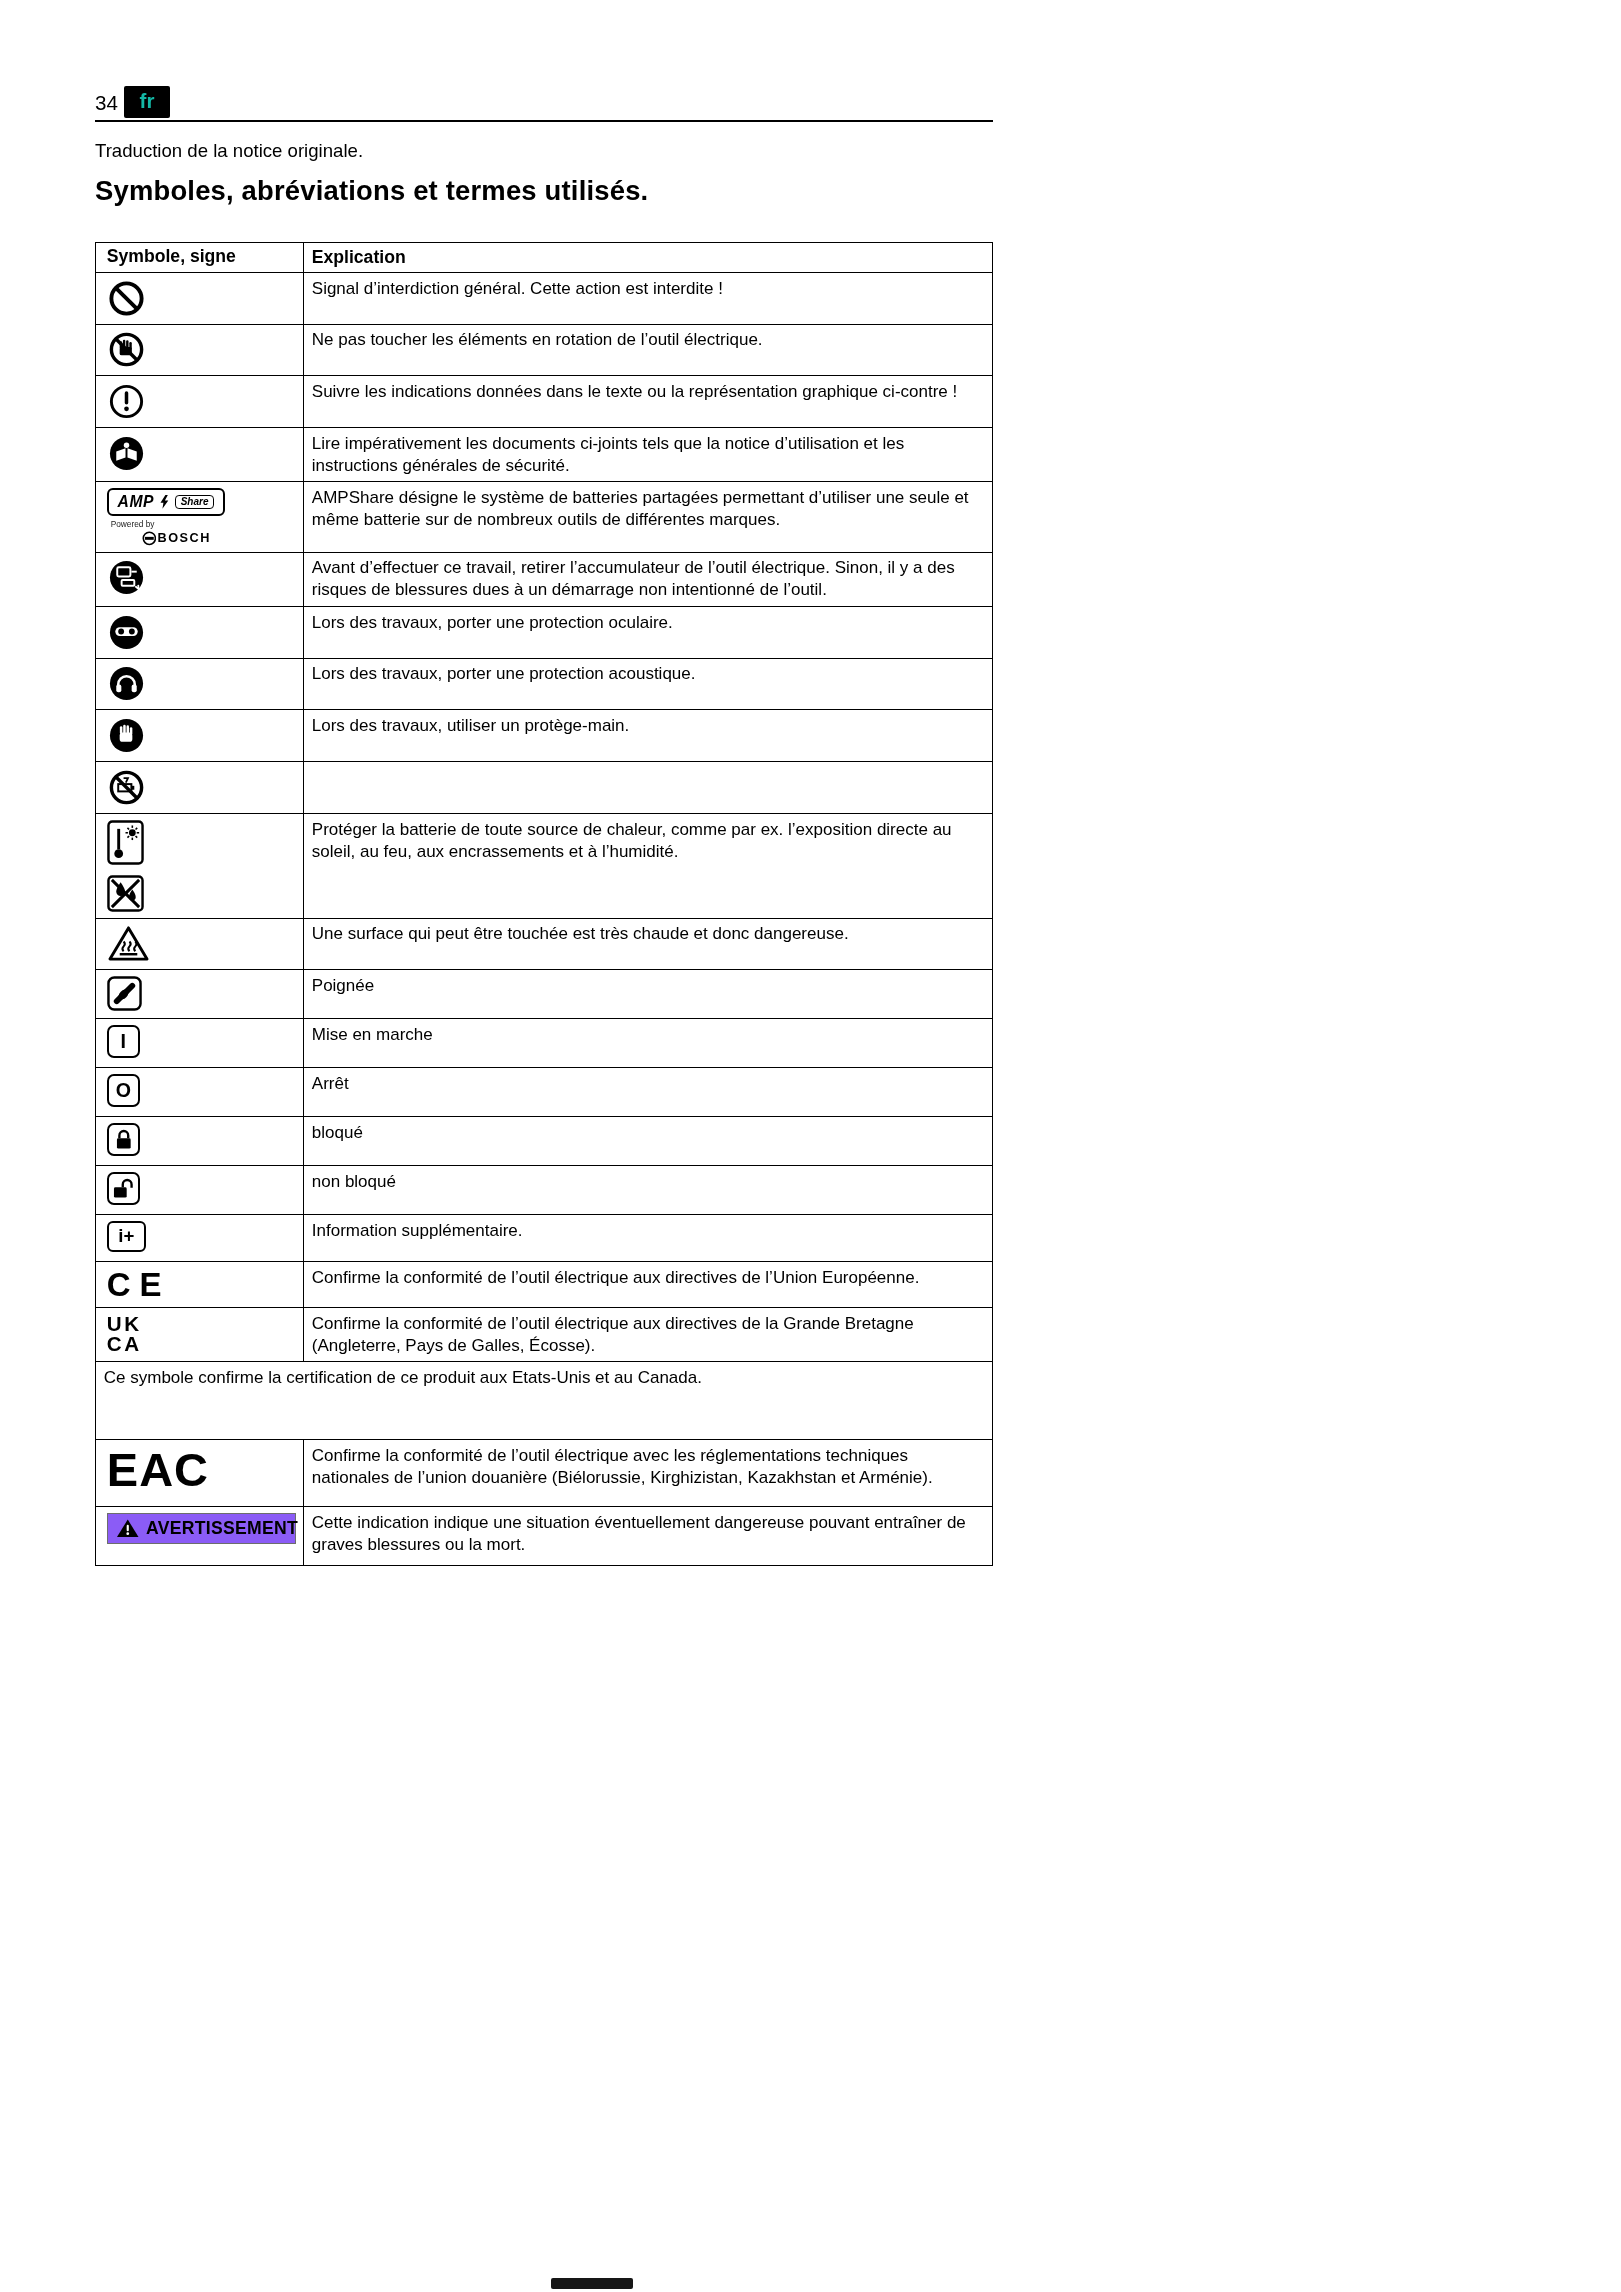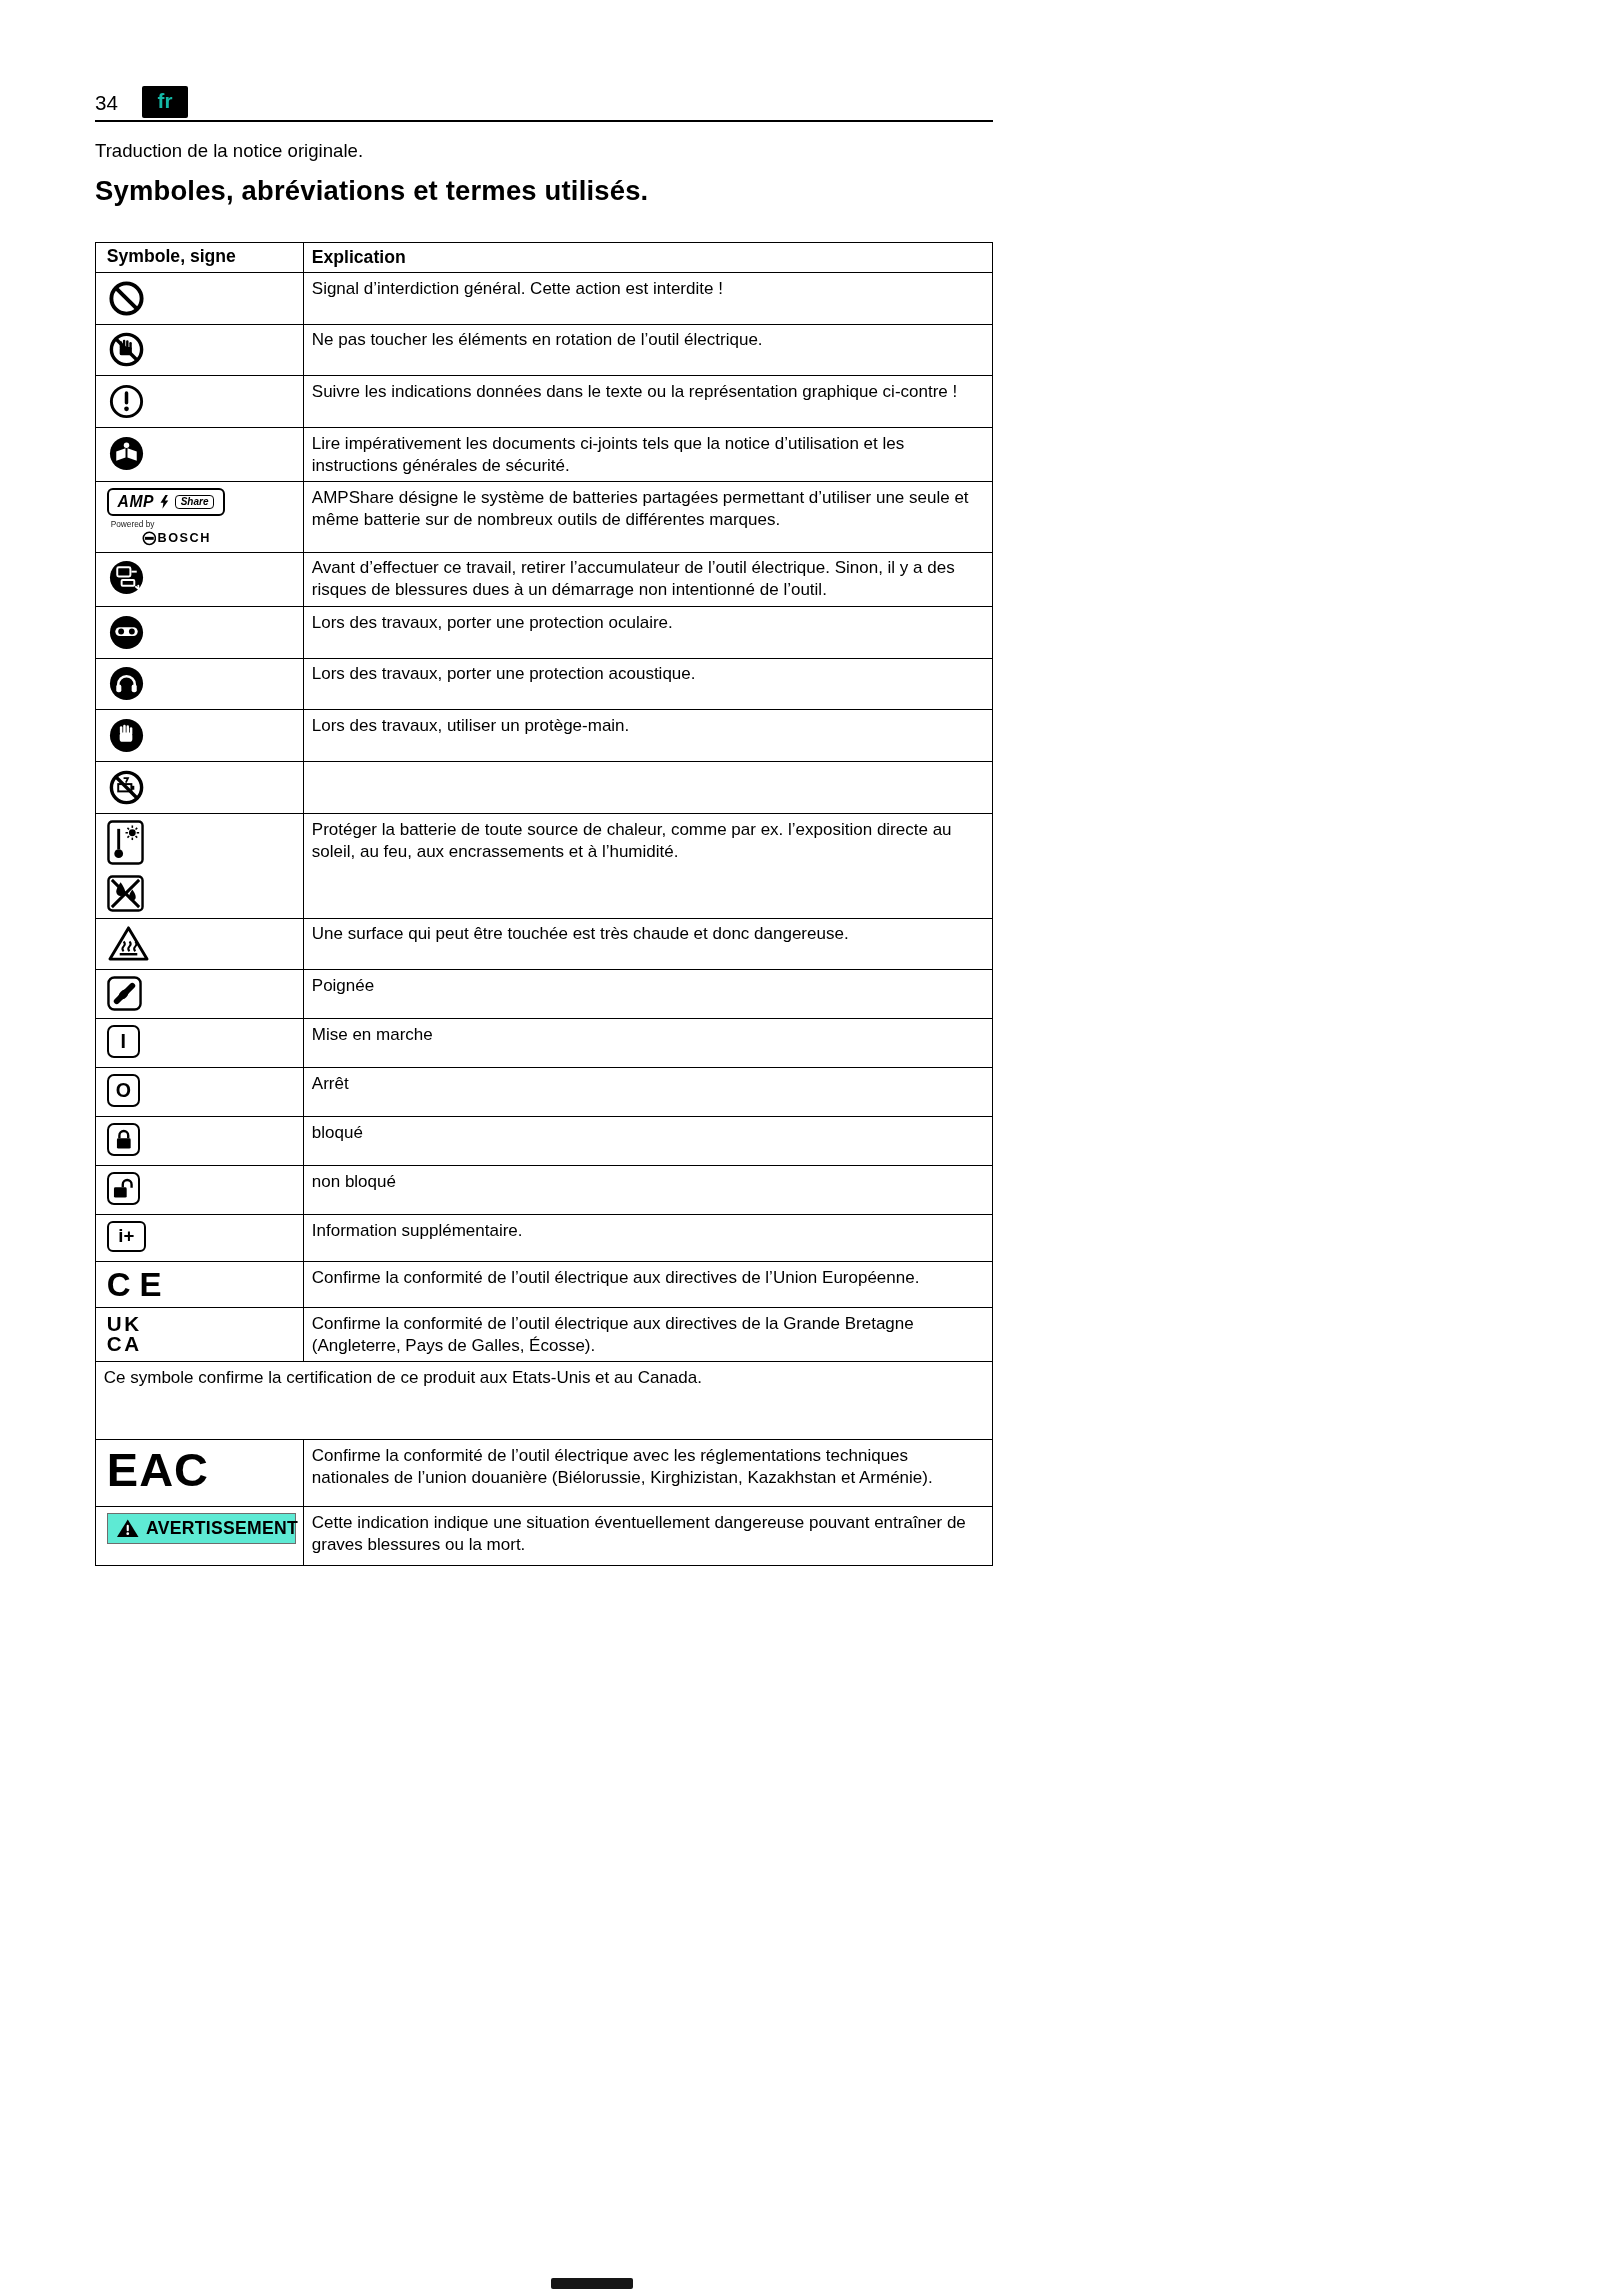--- a/index.html
+++ b/index.html
@@ -2,21 +2,21 @@
 <html><head>
 <meta charset="utf-8">
 <style>
   * { margin:0; padding:0; box-sizing:border-box; }
   html,body { background:#ffffff; }
   body { font-family:"Liberation Sans", sans-serif; color:#000; }
   .page { position:relative; width:1621px; height:2293px; background:#fff; overflow:hidden; }
   .content { position:absolute; left:95px; top:86px; width:898px; }
 
   
-  .pagehead { display:flex; align-items:flex-end; gap:24px; border-bottom:2px solid #000; padding-bottom:2px; }
+  .pagehead { display:flex; align-items:flex-end; gap:6px; border-bottom:2px solid #000; padding-bottom:2px; }
   .pagenum { font-size:20.6px; padding-bottom:2.9px; }
   .langbadge { background:#000; color:#14b8a6; font-weight:bold; font-size:20.6px; padding:2.9px 15.7px 4.9px 15.7px; border-radius:2px; }
   .subtitle { margin-top:18px; font-weight:normal; font-size:18.6px; }
   .doctitle { margin-top:13.7px; font-weight:bold; font-size:27.4px; letter-spacing:0.2px; }
 
   
   .symtable { margin-top:35px; border:1.5px solid #000; width:100%; }
   .trow { display:flex; align-items:stretch; border-top:1.5px solid #000; }
   .trow:first-child { border-top:none; }
   .sym { width:208px; flex:0 0 208px; border-right:1.5px solid #000; padding:5.9px 7.8px 5.9px 10.8px; }
@@ -45,21 +45,21 @@
   .ukca { font-weight:bold; font-size:20.6px; line-height:0.95; letter-spacing:2.5px; }
   .csa { position:relative; width:76px; height:73px; }
   .csa-circle { width:55px; height:55px; border:3.4px solid #000; border-radius:50%; display:flex; align-items:center; justify-content:center; margin-left:3.9px; }
   .csa-mono { font-weight:bold; font-style:italic; font-size:18.6px; }
   .csa-reg { position:absolute; right:5.9px; top:23.5px; font-size:10.8px; }
   .csa-c { position:absolute; left:0; bottom:0; font-size:11.8px; }
   .csa-us { position:absolute; left:51px; bottom:0; font-size:11.8px; font-weight:bold; }
   .eac { font-weight:bold; font-size:47px; line-height:1; letter-spacing:1px; transform:scaleY(1.08); transform-origin:left top; font-family:"Liberation Sans", sans-serif; }
 
   
-  .warnbadge { display:flex; align-items:center; gap:6.9px; background:#5eead4; border:1px solid #6d6d6d; padding:3.9px 7.8px; width:189px; }
+  .warnbadge { display:flex; align-items:center; gap:6.9px; background:#8b5cf6; border:1px solid #6d6d6d; padding:3.9px 7.8px; width:189px; }
   .warnbadge span { font-weight:bold; font-size:17.6px; letter-spacing:0.3px; }
 
   .artifact { position:absolute; left:551px; top:2278px; width:82px; height:10.8px; background:#161616; border-radius:2px; }
 </style>
 </head>
 <body>
 
 <div class="page">
   <div class="content">
 

